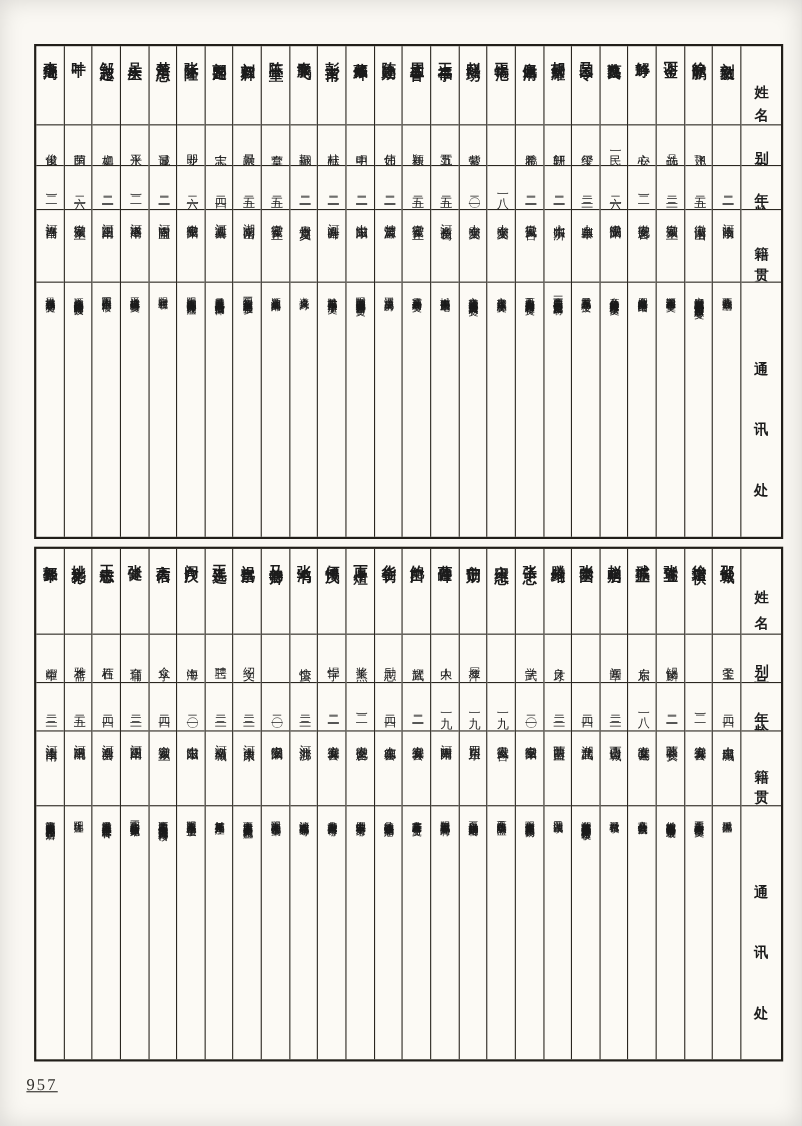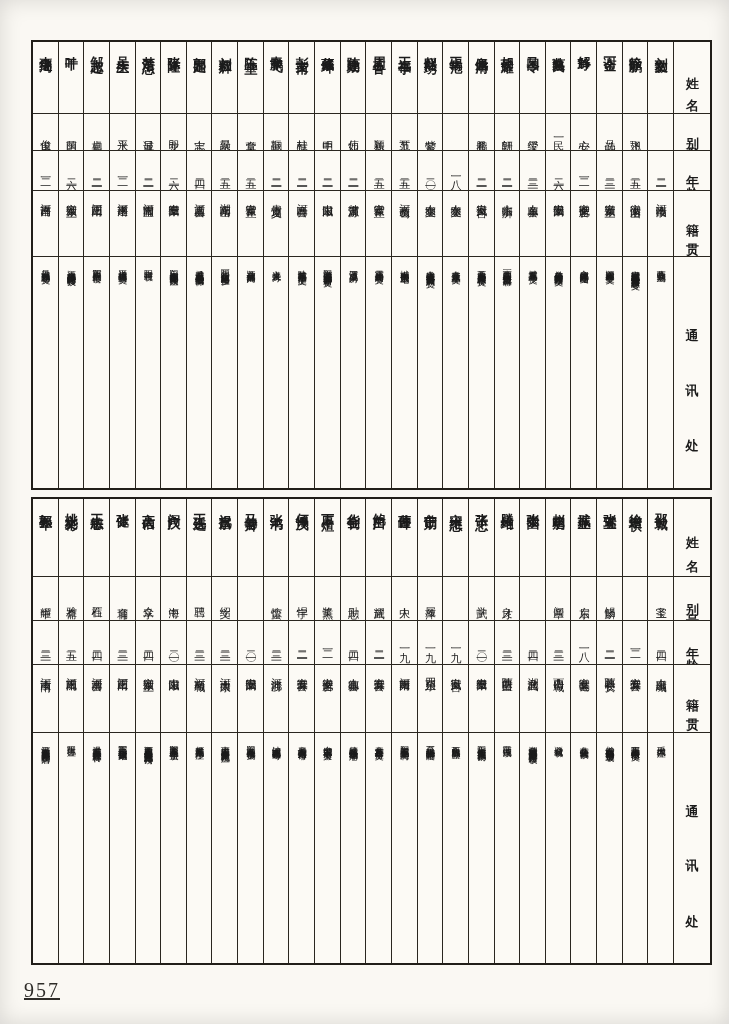--- a/index.html
+++ b/index.html
@@ -40,21 +40,21 @@
   .r-name { height: var(--hn); font-size: 13px; font-weight: 700; letter-spacing: 2px; justify-content: flex-start; padding-top: 4px; }
   .r-by   { height: var(--hb); font-size: 11px; letter-spacing: 1px; }
   .r-age  { height: var(--ha); font-size: 11px; letter-spacing: 1px; }
   .r-org  { height: var(--ho); font-size: 11px; letter-spacing: 1px; justify-content: flex-start; padding-top: 4px; }
   .r-addr { flex: 1; border-bottom: none; font-size: 9px; line-height: 11px; letter-spacing: 0.5px; justify-content: flex-start; padding-top: 6px; }
   .mark { font-size: 8px; letter-spacing: 0; margin-top: 1px; }
   .col-header .c { font-weight: 700; font-size: 13px; letter-spacing: 0; justify-content: space-evenly; padding: 4px 0; }
   .col-header .r-addr { font-size: 13px; line-height: 1; }
   .pageno {
     position: absolute; left: 24px; top: 979px;
-    font-size: 20px; letter-spacing: 2px; color: #2e2c28; text-decoration: underline;
+    font-size: 15px; letter-spacing: 2px; color: #2e2c28; text-decoration: underline;
   }
 </style>
 </head>
 <body>
 
 <div class="sheet">
 
   <div class="tbl tbl-upper">
     <div class="col col-header">
       <div class="c r-name">

